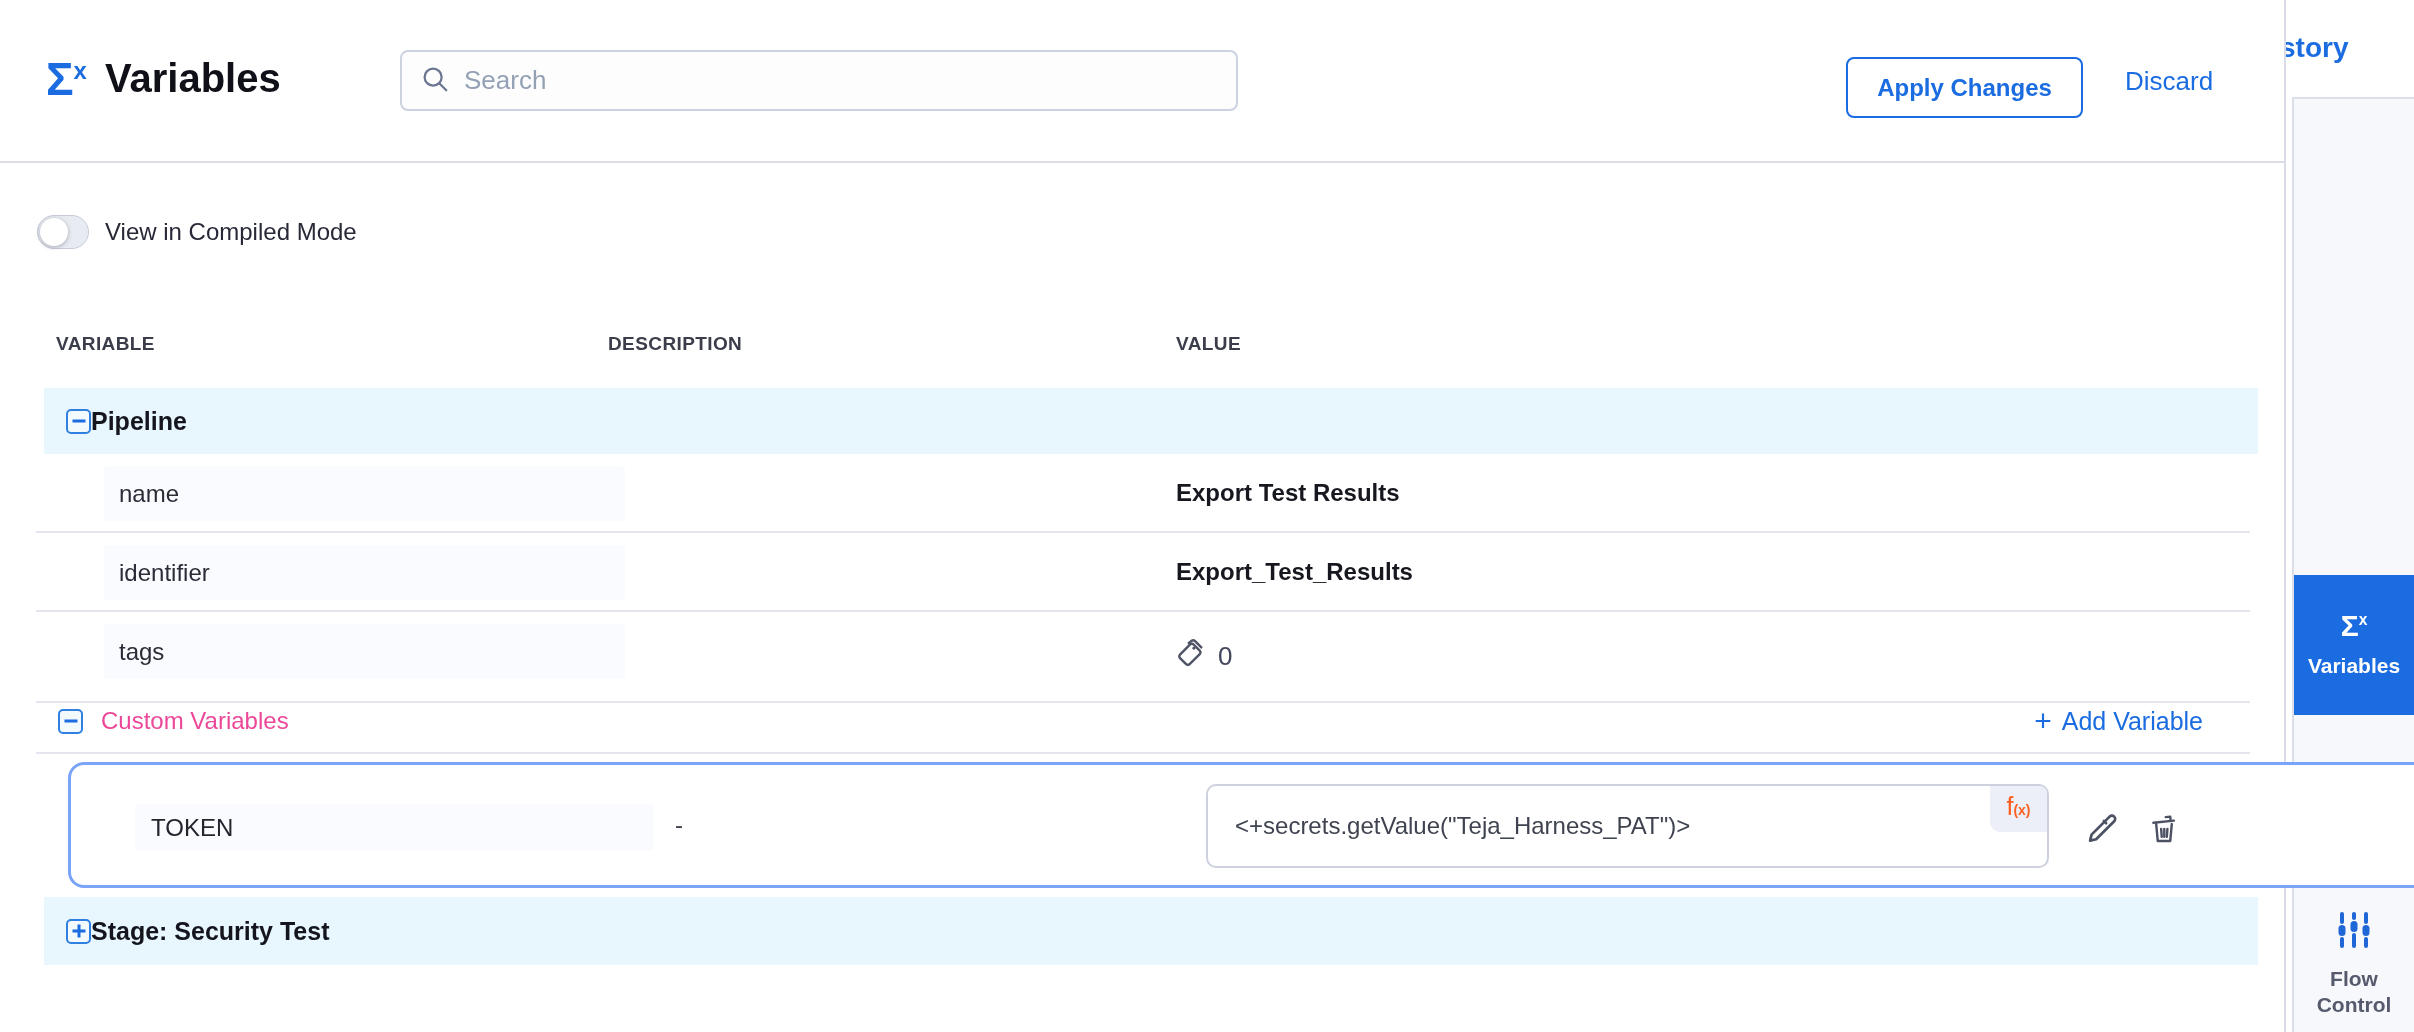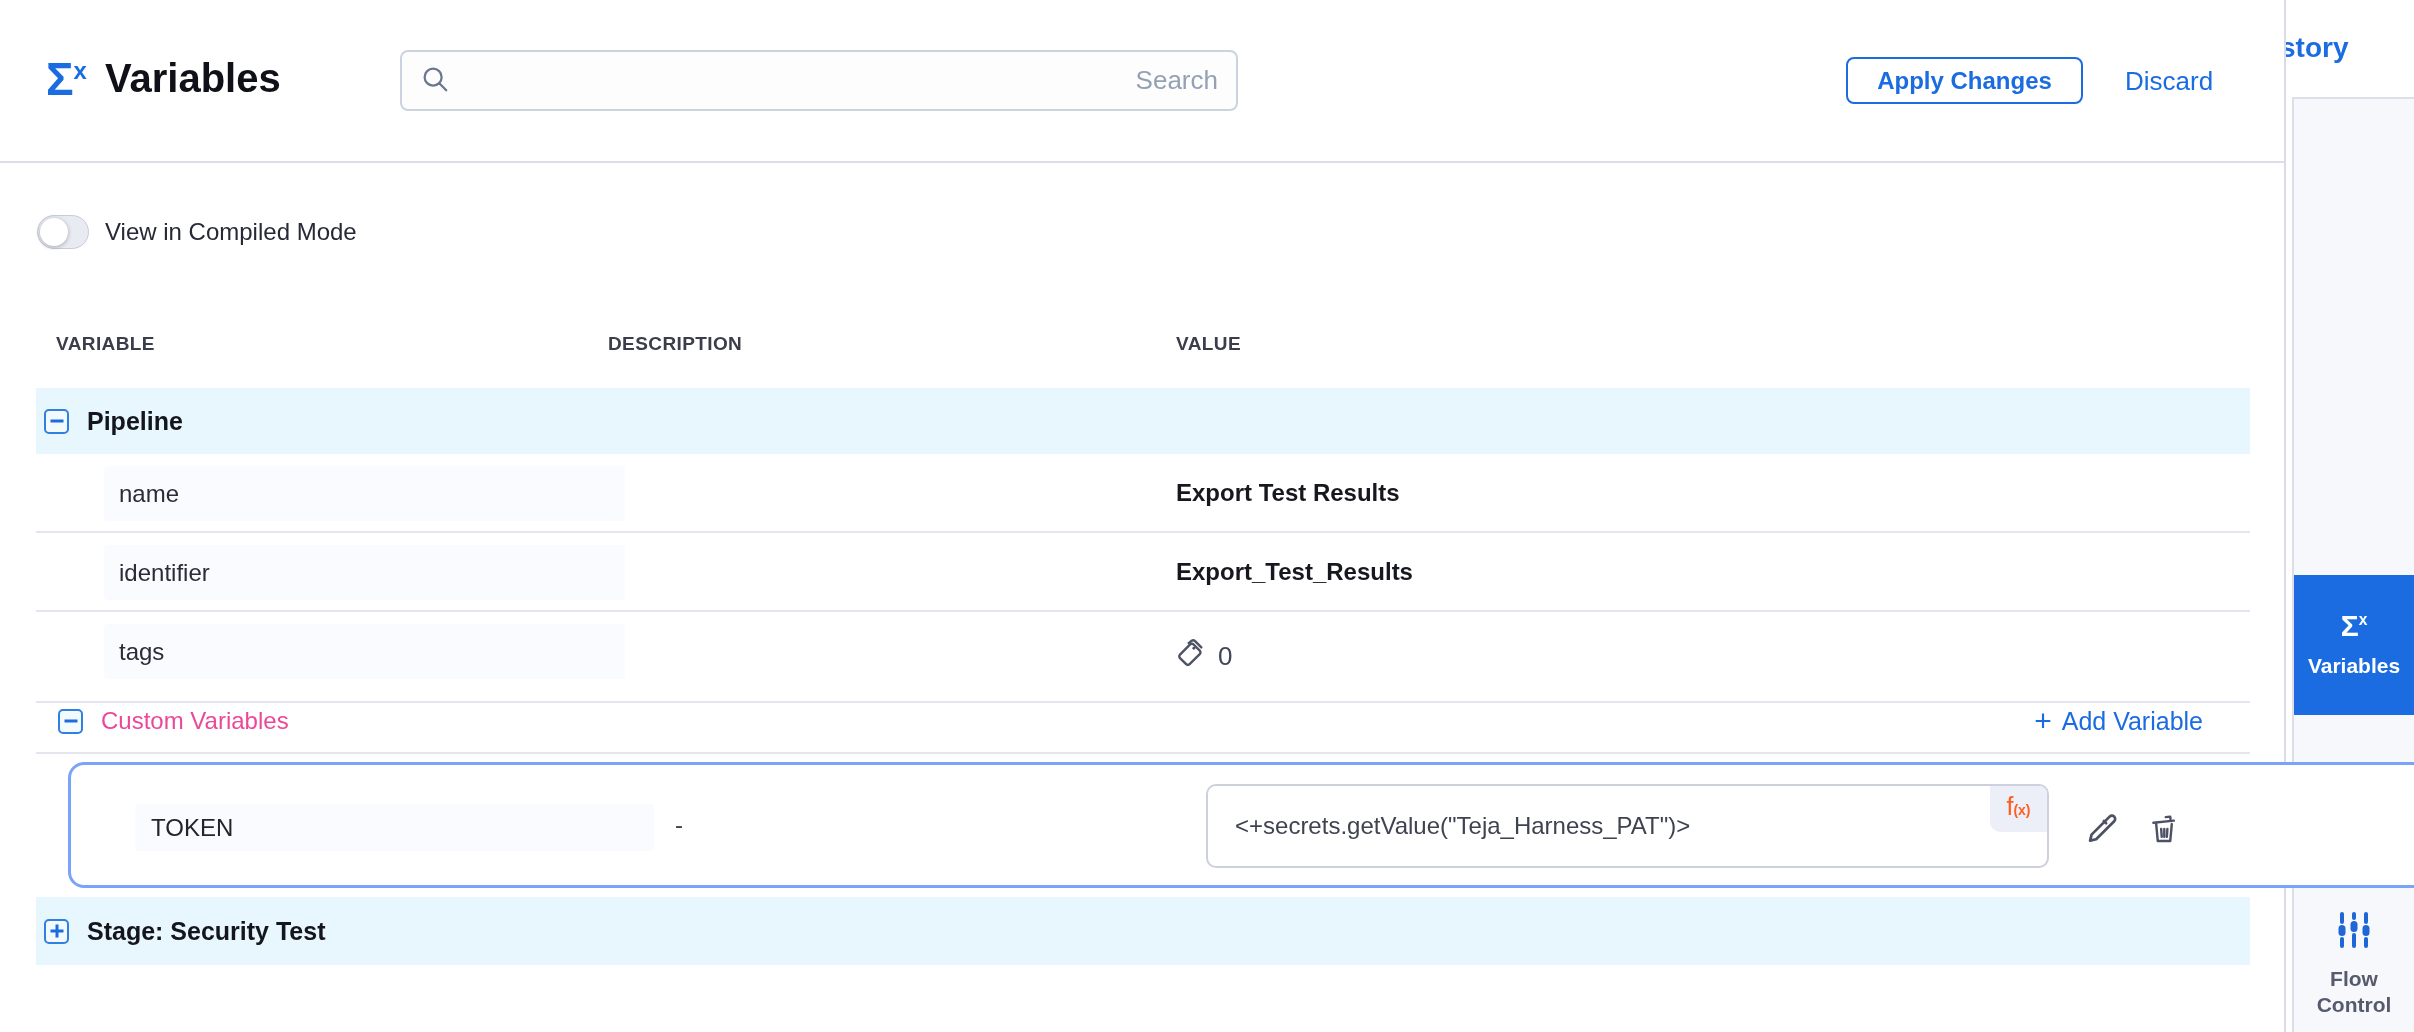--- a/index.html
+++ b/index.html
@@ -35,45 +35,45 @@
 
   .dr-header { position:absolute; left:0; top:0; width:100%; height:163px; background:#fff;
                border-bottom:2px solid #dcdde8; }
   .logo { position:absolute; left:46px; top:56px; }
   .page-title { position:absolute; left:105px; top:56px; font-size:40px; font-weight:700; color:#101118; }
 
   .search-box { position:absolute; left:400px; top:50px; width:838px; height:61px;
                 border:2px solid #ccd3e0; border-radius:8px; background:#fdfdfe;
                 display:flex; align-items:center; padding:0 18px; gap:14px; }
   .search-box input { flex:1; border:none; outline:none; background:transparent;
-                      font-size:26px; color:#1c1d26; font-family:"Liberation Sans", sans-serif;text-align:right; }
+                      font-size:26px; color:#1c1d26; font-family:"Liberation Sans", sans-serif; }
   .search-box input::placeholder { color:#94a1b5; }
 
-  .apply-btn { position:absolute; left:1846px; top:57px; width:237px; height:47px;
+  .apply-btn { position:absolute; left:1846px; top:57px; width:237px; height:61px;
                border:2px solid #1a6ce0; border-radius:8px; background:#fff; color:#1a6ce0;
                font-size:24px; font-weight:700; font-family:"Liberation Sans", sans-serif;
                display:flex; align-items:center; justify-content:center; cursor:pointer; }
   .discard-link { position:absolute; left:2125px; top:66px; font-size:26px; font-weight:500;
                   color:#1a6ce0; cursor:pointer; }
 
   
   .toggle-row { position:absolute; left:37px; top:215px; display:flex; align-items:center; gap:16px; }
   .toggle { width:52px; height:34px; border-radius:17px; background:#e9ebf2;
             border:1px solid #c8ccd9; position:relative; cursor:pointer; }
   .toggle .knob { position:absolute; left:2px; top:2px; width:28px; height:28px; border-radius:50%;
                   background:#fff; box-shadow:0 1px 4px rgba(40,41,61,.35); }
   .toggle-label { font-size:24px; color:#272937; }
 
   
   .col-head { position:absolute; top:333px; font-size:19px; font-weight:700; color:#3b3d4a;
               letter-spacing:.4px; }
   .ch-var { left:56px;text-align:center; } .ch-desc { left:608px; } .ch-val { left:1176px; }
 
-  .section-bar { position:absolute; left:36px; width:2214px; background:#e8f6fd;
-                 display:flex; align-items:center; padding-left:8px; gap:18px; }
+  .section-bar { position:absolute; left:44px; width:2214px; background:#e8f6fd;
+                 display:flex; align-items:center; padding-left:22px; }
   .bar-pipeline { top:388px; height:66px; }
   .bar-stage { top:897px; height:68px; }
   .section-title { font-size:25px; font-weight:700; color:#15161d; }
 
   .sq-icon { width:25px; height:25px; border:2px solid #2f80e0; border-radius:5px; background:#f3fafe;
              position:relative; cursor:pointer; flex:0 0 auto; }
   .sq-icon::before { content:""; position:absolute; left:50%; top:50%; width:13px; height:3px;
                      background:#1a6ce0; transform:translate(-50%,-50%); }
   .sq-icon.plus::after { content:""; position:absolute; left:50%; top:50%; width:3px; height:13px;
                          background:#1a6ce0; transform:translate(-50%,-50%); }

